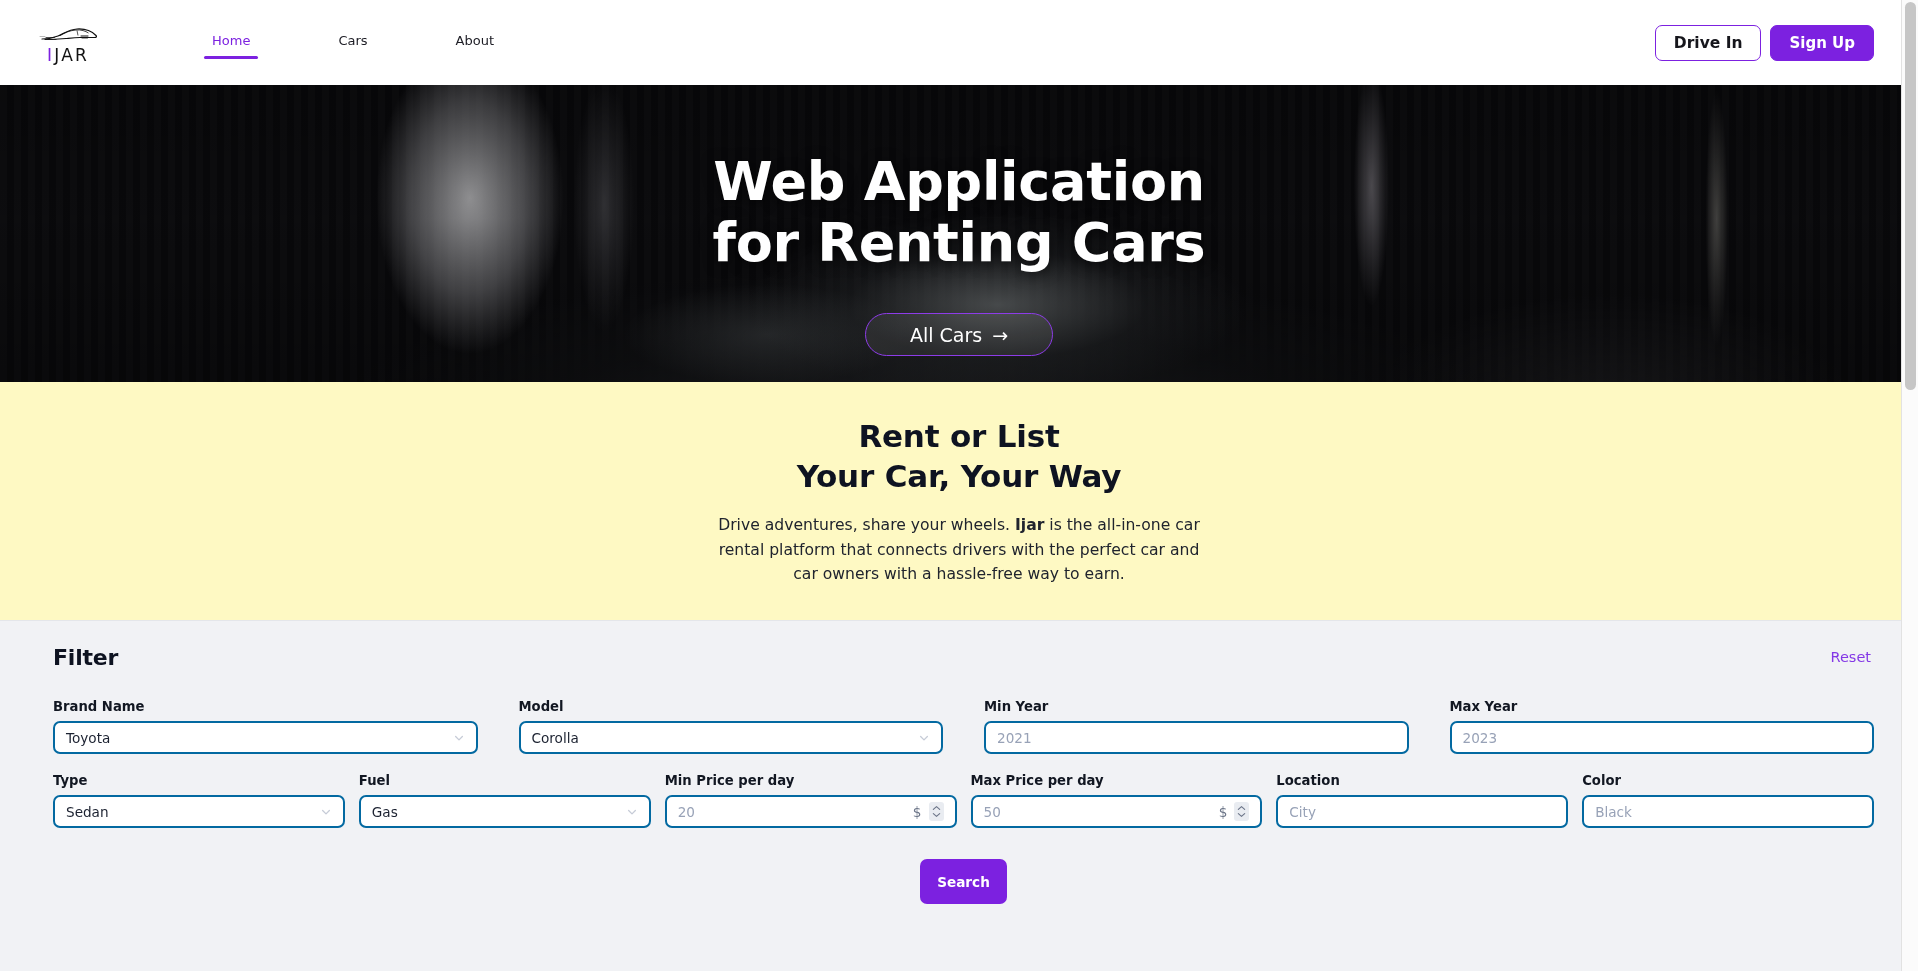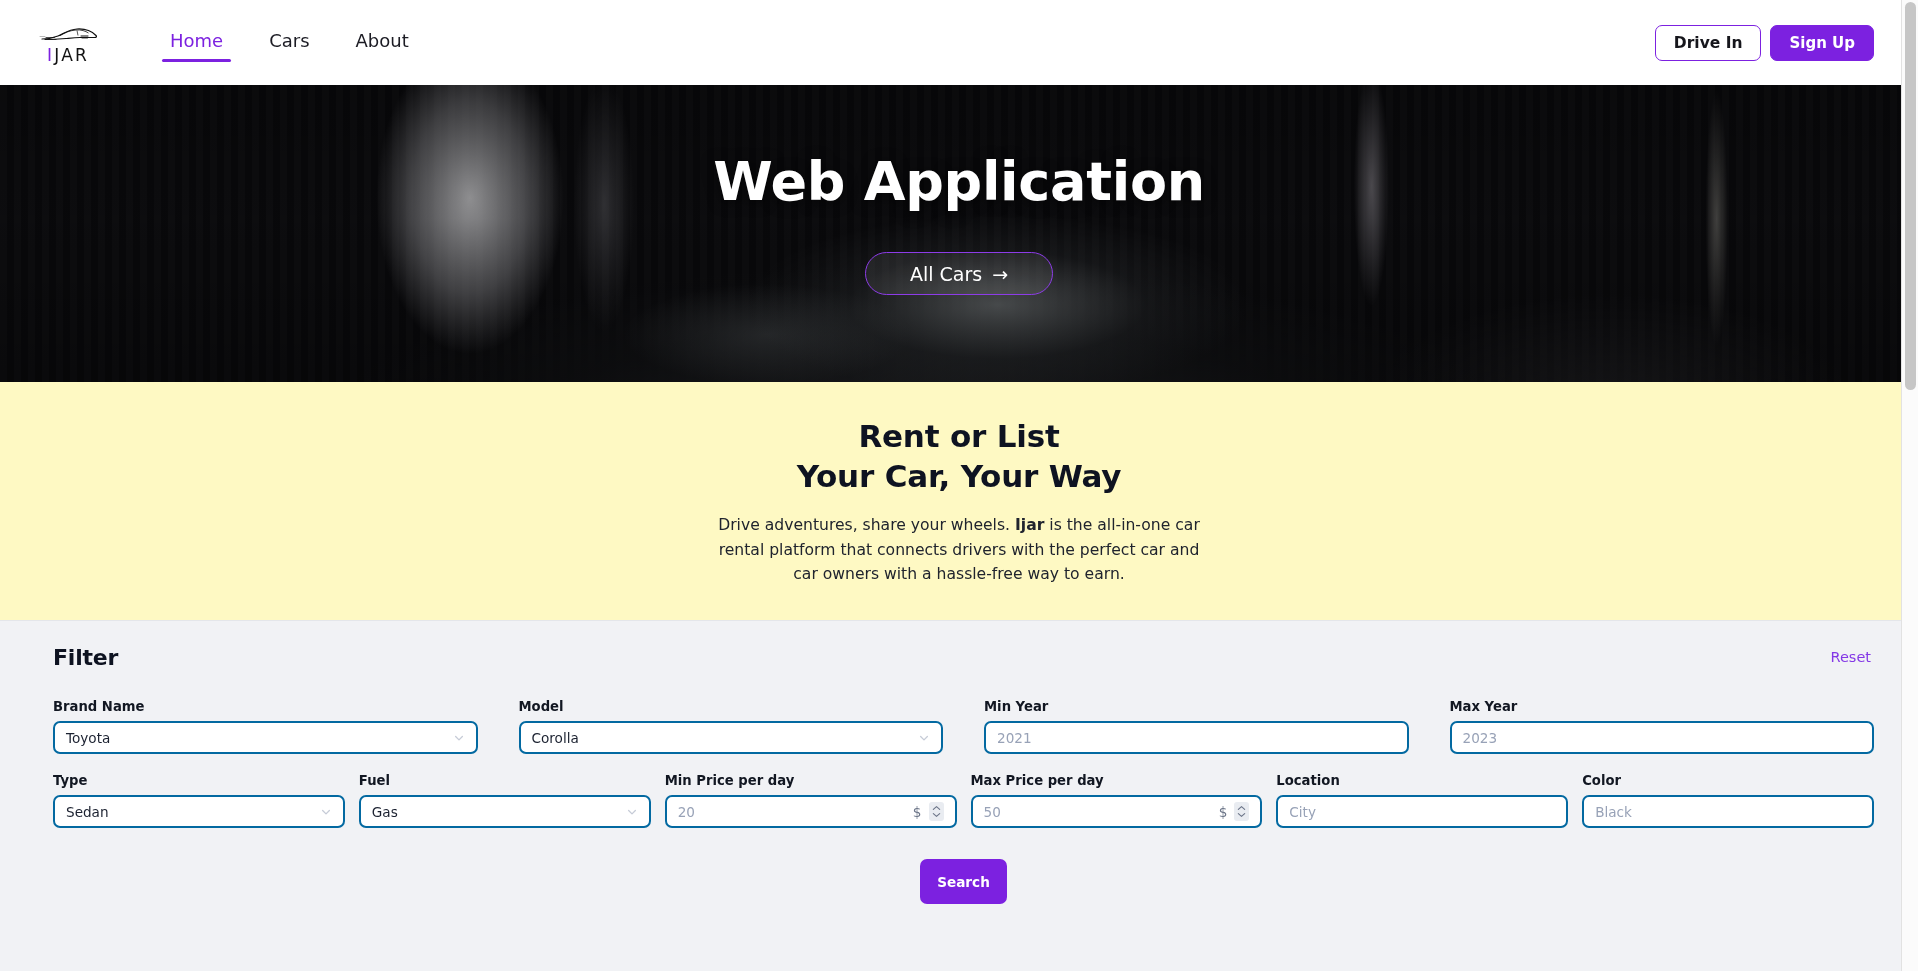--- a/index.html
+++ b/index.html
@@ -53,25 +53,26 @@
   .brand-text .i { color: #7c21e0; }
 
   .nav {
     display: flex;
     align-items: center;
     gap: 30px;
     height: 100%;
   }
   .nav-item {
     position: relative;
-    font-size: 18px;
+    font-size: 13px;
     color: #1c1c24;
     padding: 6px 8px 10px 8px;
     cursor: pointer;
     line-height: 1;
+    margin-left: 42px;
   }
   .nav-item.active { color: #7c21e0; }
   .nav-item.active::after {
     content: "";
     position: absolute;
     left: 0; right: 0; bottom: -2px;
     height: 3px;
     background: #7c21e0;
     border-radius: 2px;
   }
@@ -367,20 +368,21 @@
       <button class="btn-signup">Sign Up</button>
     </div>
   </div>
 
   <div class="hero">
     <div class="hero-bg"></div>
     <div class="hero-scrim"></div>
     <div class="hero-inner">
       <h1 class="hero-title">
         <span>Web Application</span><br>
+        <span>for Renting Cars</span>
       </h1>
       <button class="hero-cta">
         <span>All Cars</span>
         <span>→</span>
       </button>
     </div>
   </div>
 
   <section class="intro">
     <h2 class="intro-title">

